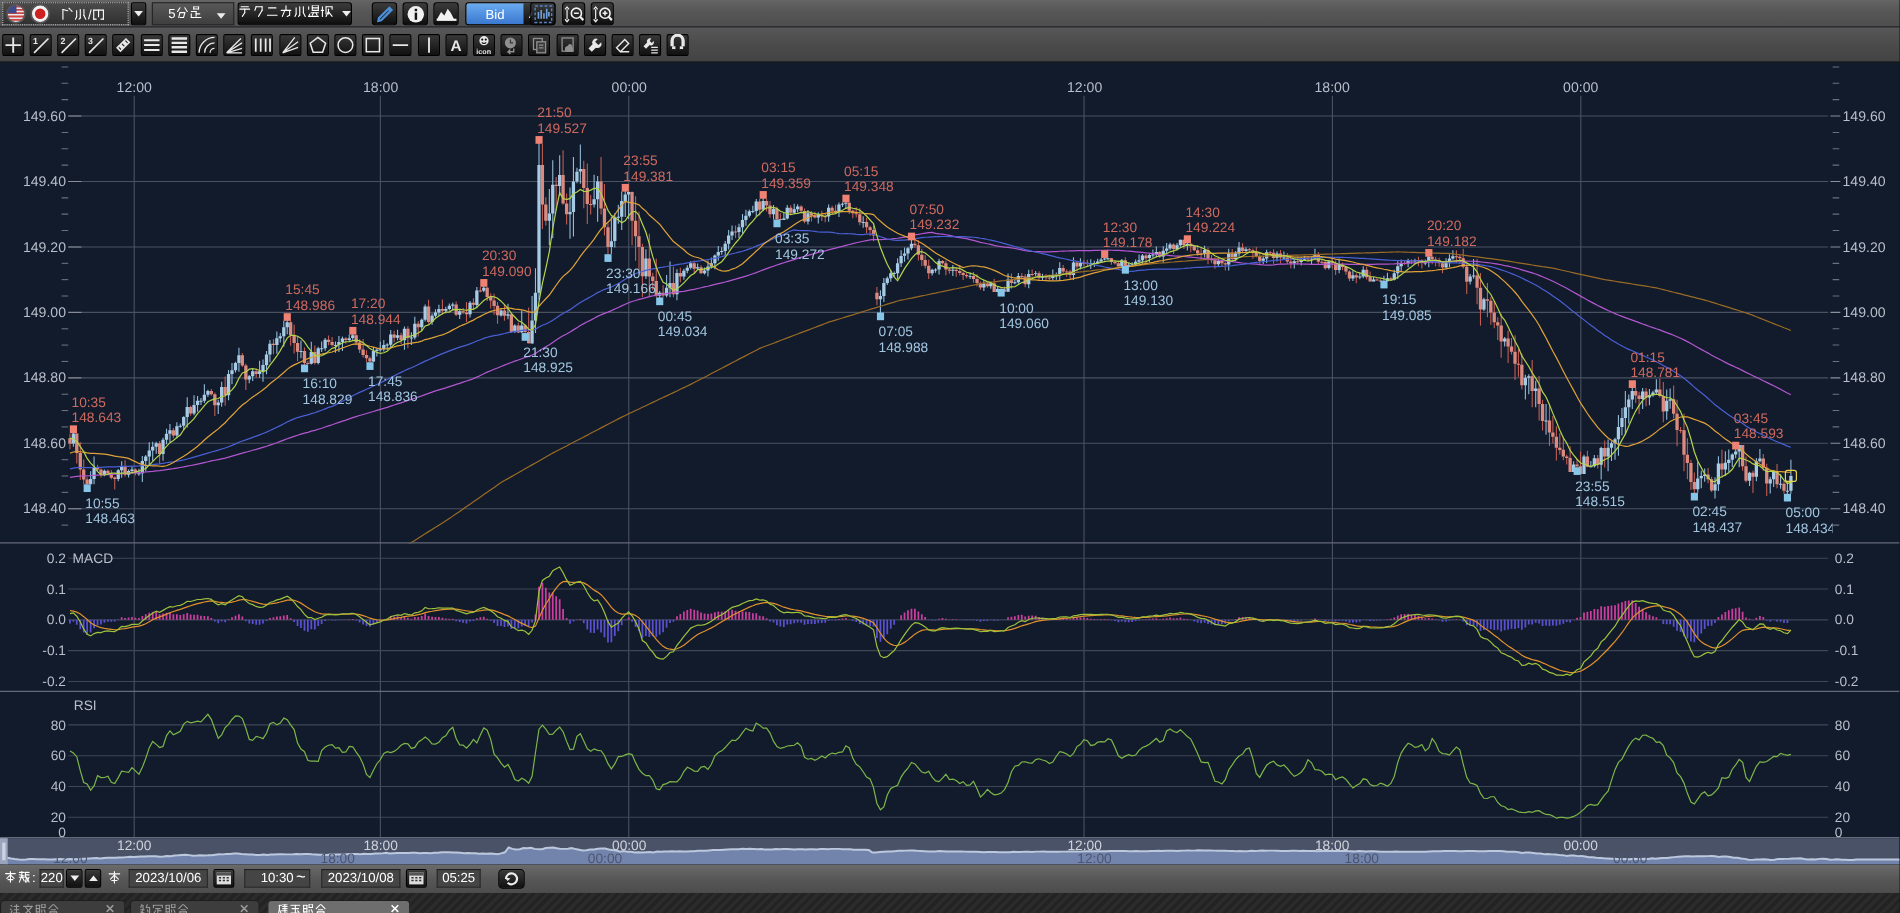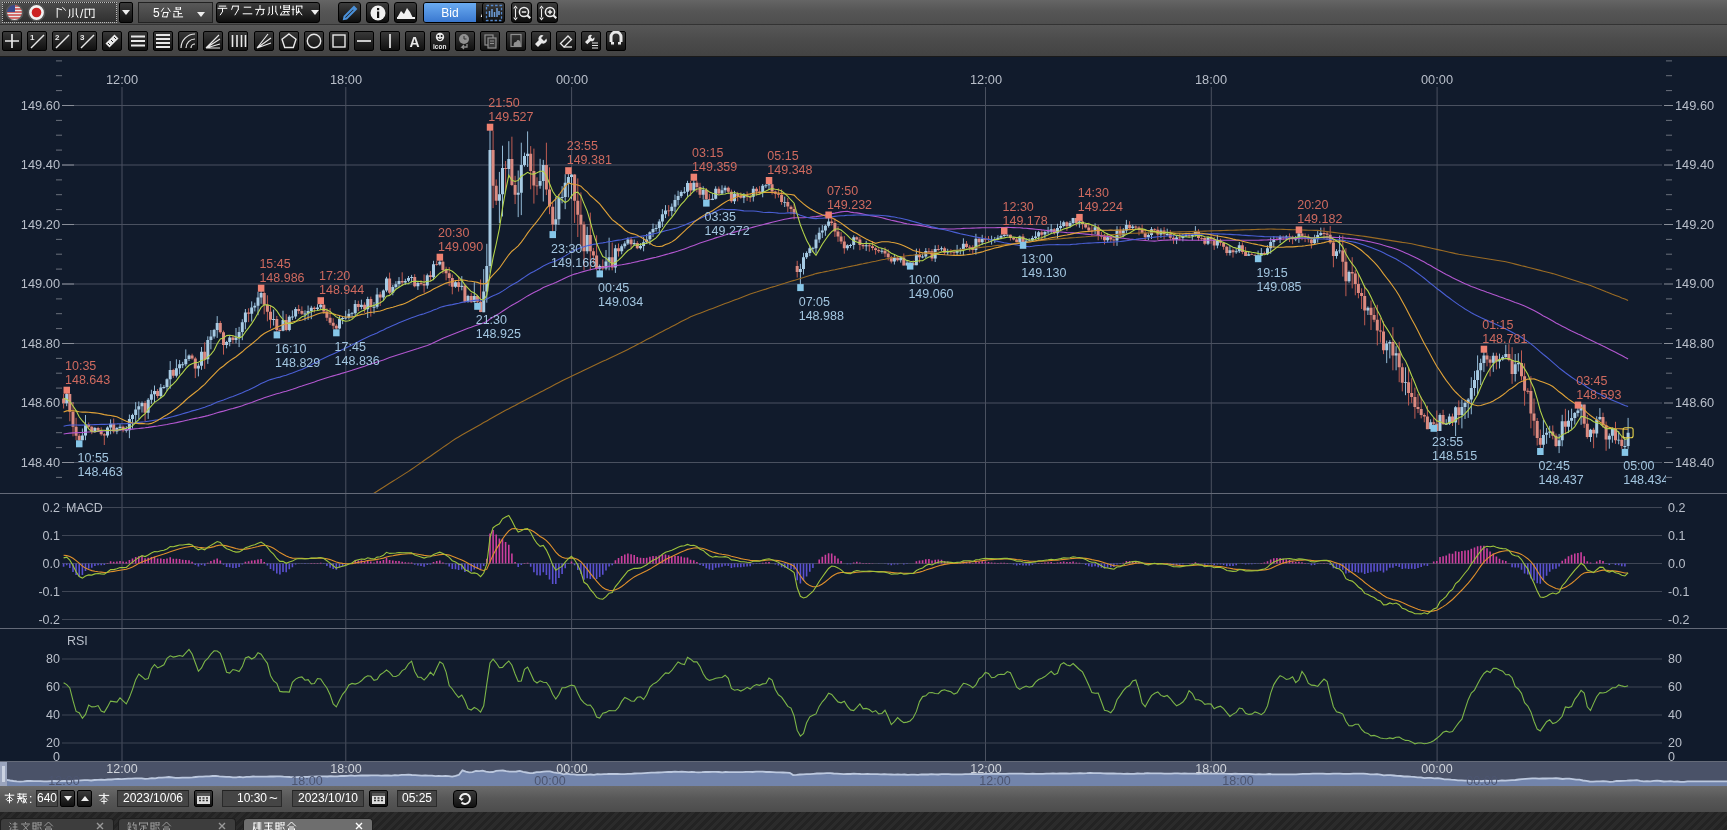--- a/index.html
+++ b/index.html
@@ -630,21 +630,21 @@
           <line x1="15.8" y1="4.4" x2="18.0" y2="8.8"></line>
           <line x1="19.1" y1="1.1" x2="22.4" y2="1.1"></line>
           <line x1="19.1" y1="1.1" x2="19.1" y2="5.5"></line>
           <line x1="19.1" y1="3.3" x2="22.4" y2="3.3"></line>
           <line x1="20.2" y1="5.5" x2="19.1" y2="9.9"></line>
           <line x1="20.2" y1="5.5" x2="22.4" y2="9.9"></line>
           <line x1="22.4" y1="5.5" x2="20.2" y2="9.9"></line>
         </g>
         <text x="25.0" y="10.1" font-size="12.0" fill="#fff" font-family="Liberation Sans">:</text>
       </svg></span>
- <span class="cinp" style="left:36px;width:22px;text-align:center">640</span>
+ <span class="cinp" style="left:36px;width:22px;text-align:center">220</span>
  <span class="cbtn" style="left:60px;width:15px">
       <span class="arr"></span>
     </span>
  <span class="cbtn" style="left:77px;width:15px">
       <span class="arr up"></span>
     </span>
  <span class="clab" style="left:98px"><svg width="16" height="16" style="vertical-align:middle;position:relative;top:0px">
         <g stroke="#fff" stroke-width="1.0" stroke-linecap="round">
           <line x1="1.2" y1="2.4" x2="10.8" y2="2.4"></line>
           <line x1="6.0" y1="0.0" x2="6.0" y2="10.8"></line>
@@ -656,21 +656,21 @@
  <span class="cinp" style="left:117px;width:72px;text-align:center">2023/10/06</span>
  <span class="cbtn" style="left:194px;width:19px">
       <svg width="15" height="13">
         <rect x="1" y="1" width="13" height="11" fill="#ddd"></rect>
         <rect x="1" y="1" width="13" height="3" fill="#555"></rect>
         <path d="M3 6h2M6.5 6h2M10 6h2M3 8.5h2M6.5 8.5h2M10 8.5h2" stroke="#333" stroke-width="1.4"></path>
       </svg>
     </span>
  <span class="cinp" style="left:222px;width:60px;text-align:center">10:30</span>
  <span class="clab" style="left:269px;color:#fff;font-size:15px;top:3px">~</span>
- <span class="cinp" style="left:292px;width:72px;text-align:center">2023/10/10</span>
+ <span class="cinp" style="left:292px;width:72px;text-align:center">2023/10/08</span>
  <span class="cbtn" style="left:369px;width:19px">
       <svg width="15" height="13">
         <rect x="1" y="1" width="13" height="11" fill="#ddd"></rect>
         <rect x="1" y="1" width="13" height="3" fill="#555"></rect>
         <path d="M3 6h2M6.5 6h2M10 6h2M3 8.5h2M6.5 8.5h2M10 8.5h2" stroke="#333" stroke-width="1.4"></path>
       </svg>
     </span>
  <span class="cinp" style="left:397px;width:40px;text-align:center">05:25</span>
  <span class="cbtn" style="left:453px;width:24px;height:18px;border-radius:4px">
       <svg width="16" height="14">

